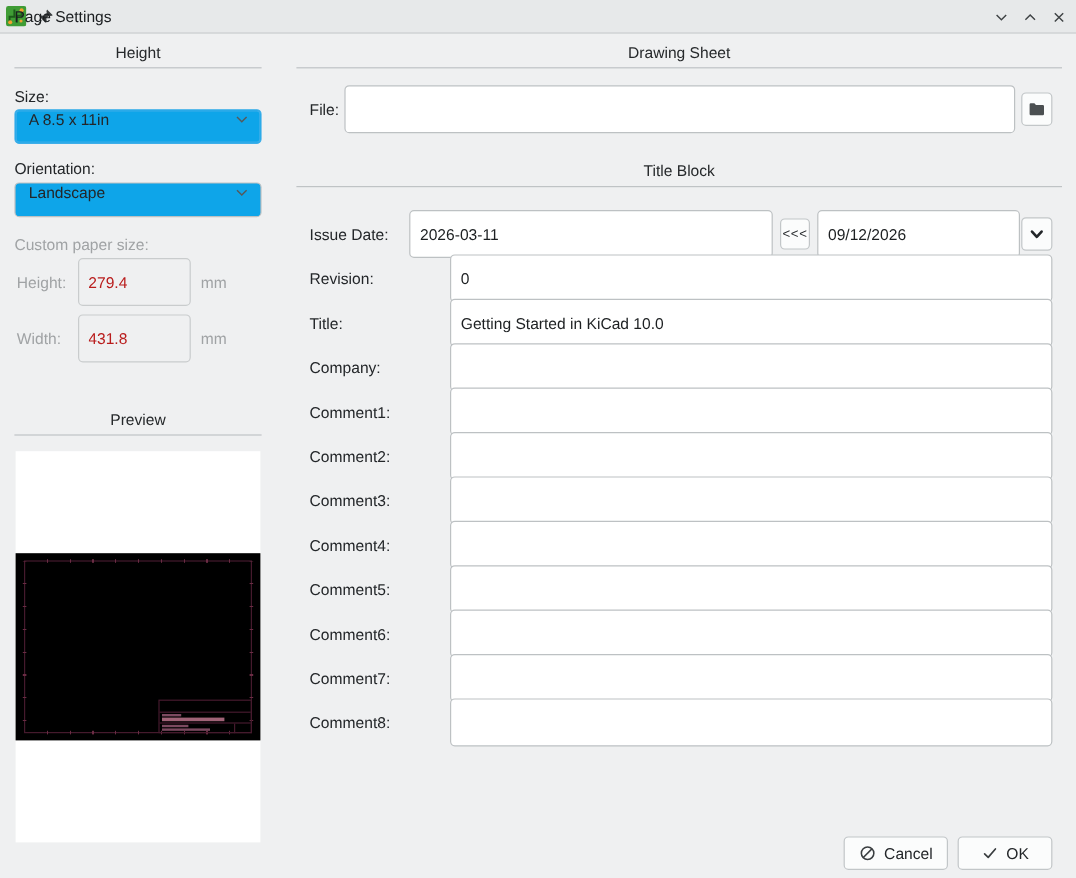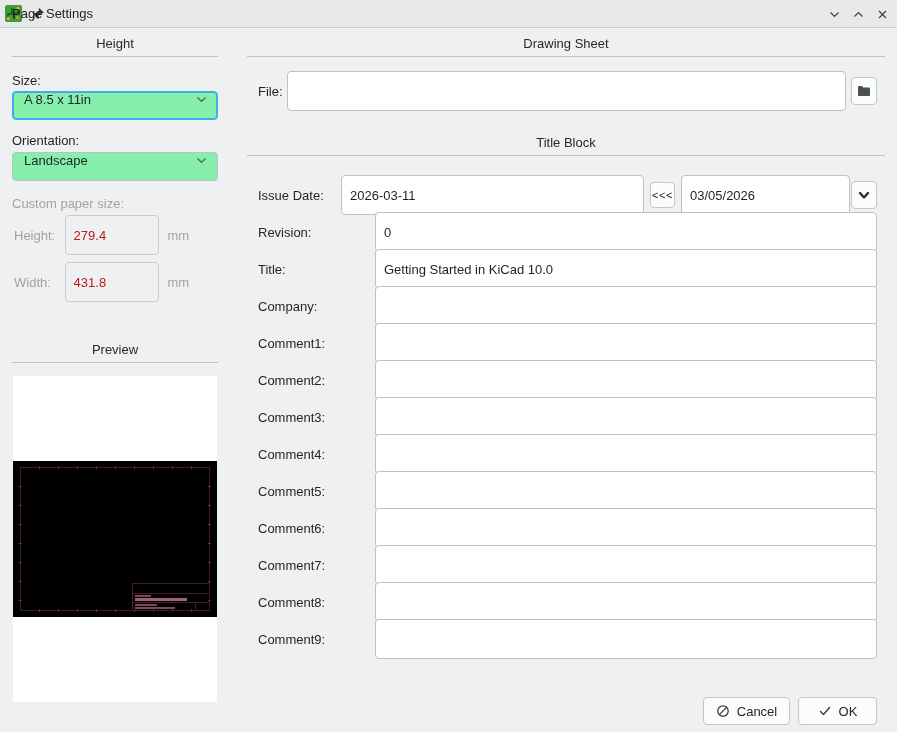--- a/index.html
+++ b/index.html
@@ -13,21 +13,21 @@
   .tb-title { position:absolute; left:12px; right:0; text-align:left; color:#1b1e20; }
   .tb-controls { position:absolute; right:6px; top:0; height:28px; display:flex; align-items:center; gap:6px; }
   .winbtn { width:18px; height:18px; display:flex; align-items:center; justify-content:center; background:transparent; border:none; cursor:default; }
 
   
   .sect-header { text-align:center; color:#26292b; }
   .sect-line { height:1px; background:#bfc3c5; border:none; }
   .lbl { color:#232629; white-space:nowrap; }
   .input { background:#fff; border:1px solid #bdc1c3; border-radius:4px; height:40px; display:flex; align-items:center; padding:0 8px; color:#1d2022; }
   .input .val { white-space:nowrap; overflow:hidden; }
-  .combo { background:#86efac; border:1px solid #bdc1c3; border-radius:4px; height:29px; display:flex; align-items:center; justify-content:space-between; padding:0 9px 12px 11px; }
+  .combo { background:#0ea5e9; border:1px solid #bdc1c3; border-radius:4px; height:29px; display:flex; align-items:center; justify-content:space-between; padding:0 9px 12px 11px; }
   .combo.focused { border:1px solid #3daee9; box-shadow:0 0 0 1px #3daee9 inset; }
   .disabled-input { background:#eff0f1; border:1px solid #c9cccd; }
   .disabled-input .val { color:#b91c1c; }
   .dis { color:#a0a3a5; }
   .btn { background:#fbfcfc; border:1px solid #c2c6c8; border-radius:4px; display:flex; align-items:center; justify-content:center; gap:7px; color:#232629; font-size:13px; }
   .minibtn { background:#fbfcfc; border:1px solid #c2c6c8; border-radius:4px; display:flex; align-items:center; justify-content:center; font-size:11px; color:#232629; letter-spacing:0.5px; }
 
   
   .left-col { position:absolute; left:12px; top:28px; width:206px; }
   .h-paper { margin-top:8px; height:16px; }
@@ -221,21 +221,21 @@
     <div class="sect-header h-tb">Title Block</div>
     <div class="sect-line line-tb"></div>
 
     <div class="issue-row">
       <span class="lbl">Issue Date:</span>
       <div class="input issue-input">
         <span class="val">2026-03-11</span>
       </div>
       <button class="minibtn lt-btn">&lt;&lt;&lt;</button>
       <div class="input date-field">
-        <span class="val">03/05/2026</span>
+        <span class="val">09/12/2026</span>
       </div>
       <button class="chev-btn">
         <span>
           <svg width="14" height="14" viewBox="0 0 14 14">
               <path d="M3 5 L7 9.4 L11 5" stroke="#232629" stroke-width="2.2" fill="none" stroke-linecap="round" stroke-linejoin="round"></path>
             </svg>
         </span>
       </button>
     </div>
 
@@ -310,26 +310,20 @@
           </div>
       </div>
 
       <div class="f-row">
         <span class="lbl">Comment8:</span>
         <div class="input">
             <span class="val"></span>
           </div>
       </div>
 
-      <div class="f-row">
-        <span class="lbl">Comment9:</span>
-        <div class="input">
-            <span class="val"></span>
-          </div>
-      </div>
     </div>
 
   </div>
 
   <button class="btn cancel-btn">
     <span>
       <svg width="14" height="14" viewBox="0 0 14 14">
         <circle cx="7" cy="7" r="5.2" stroke="#3a3e40" stroke-width="1.3" fill="none"></circle>
         <path d="M3.4 10.6 L10.6 3.4" stroke="#3a3e40" stroke-width="1.3"></path>
       </svg>

